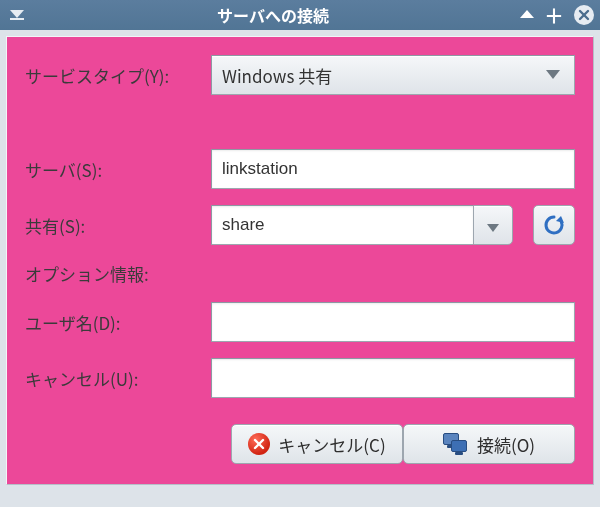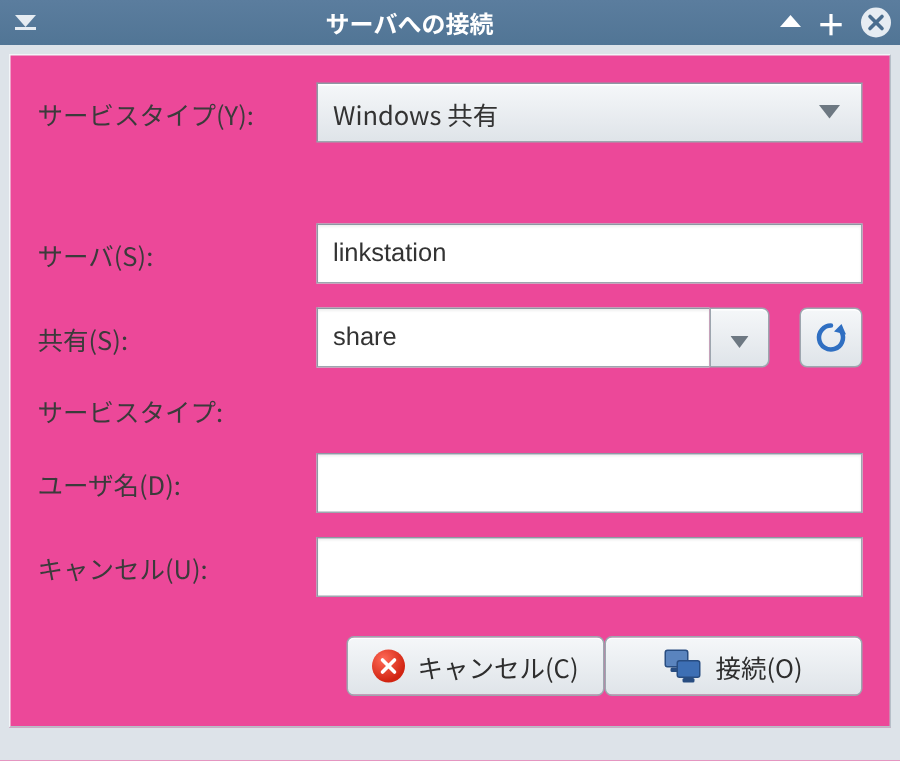--- a/index.html
+++ b/index.html
@@ -253,21 +253,21 @@
         <div class="btn refresh-btn">
           <span>
             <svg width="22" height="22" viewBox="0 0 22 22">
               <path d="M11 3 a8 8 0 1 0 7.2 4.5" fill="none" stroke="#2f6fc2" stroke-width="3" stroke-linecap="round"></path>
               <polygon points="18,2 21,9 13,7" fill="#2f6fc2"></polygon>
             </svg>
           </span>
         </div>
       </div>
 
-      <label class="field-label span-row">サービスタイプ:</label>
+      <label class="field-label span-row">オプション情報:</label>
 
       <label class="field-label">ユーザ名(D):</label>
       <input class="ctl" type="text" value="" style="">
 
       <label class="field-label">キャンセル(U):</label>
       <input class="ctl" type="text" value="" style="">
     </div>
 
     <div class="footer">
       <div class="btn">

